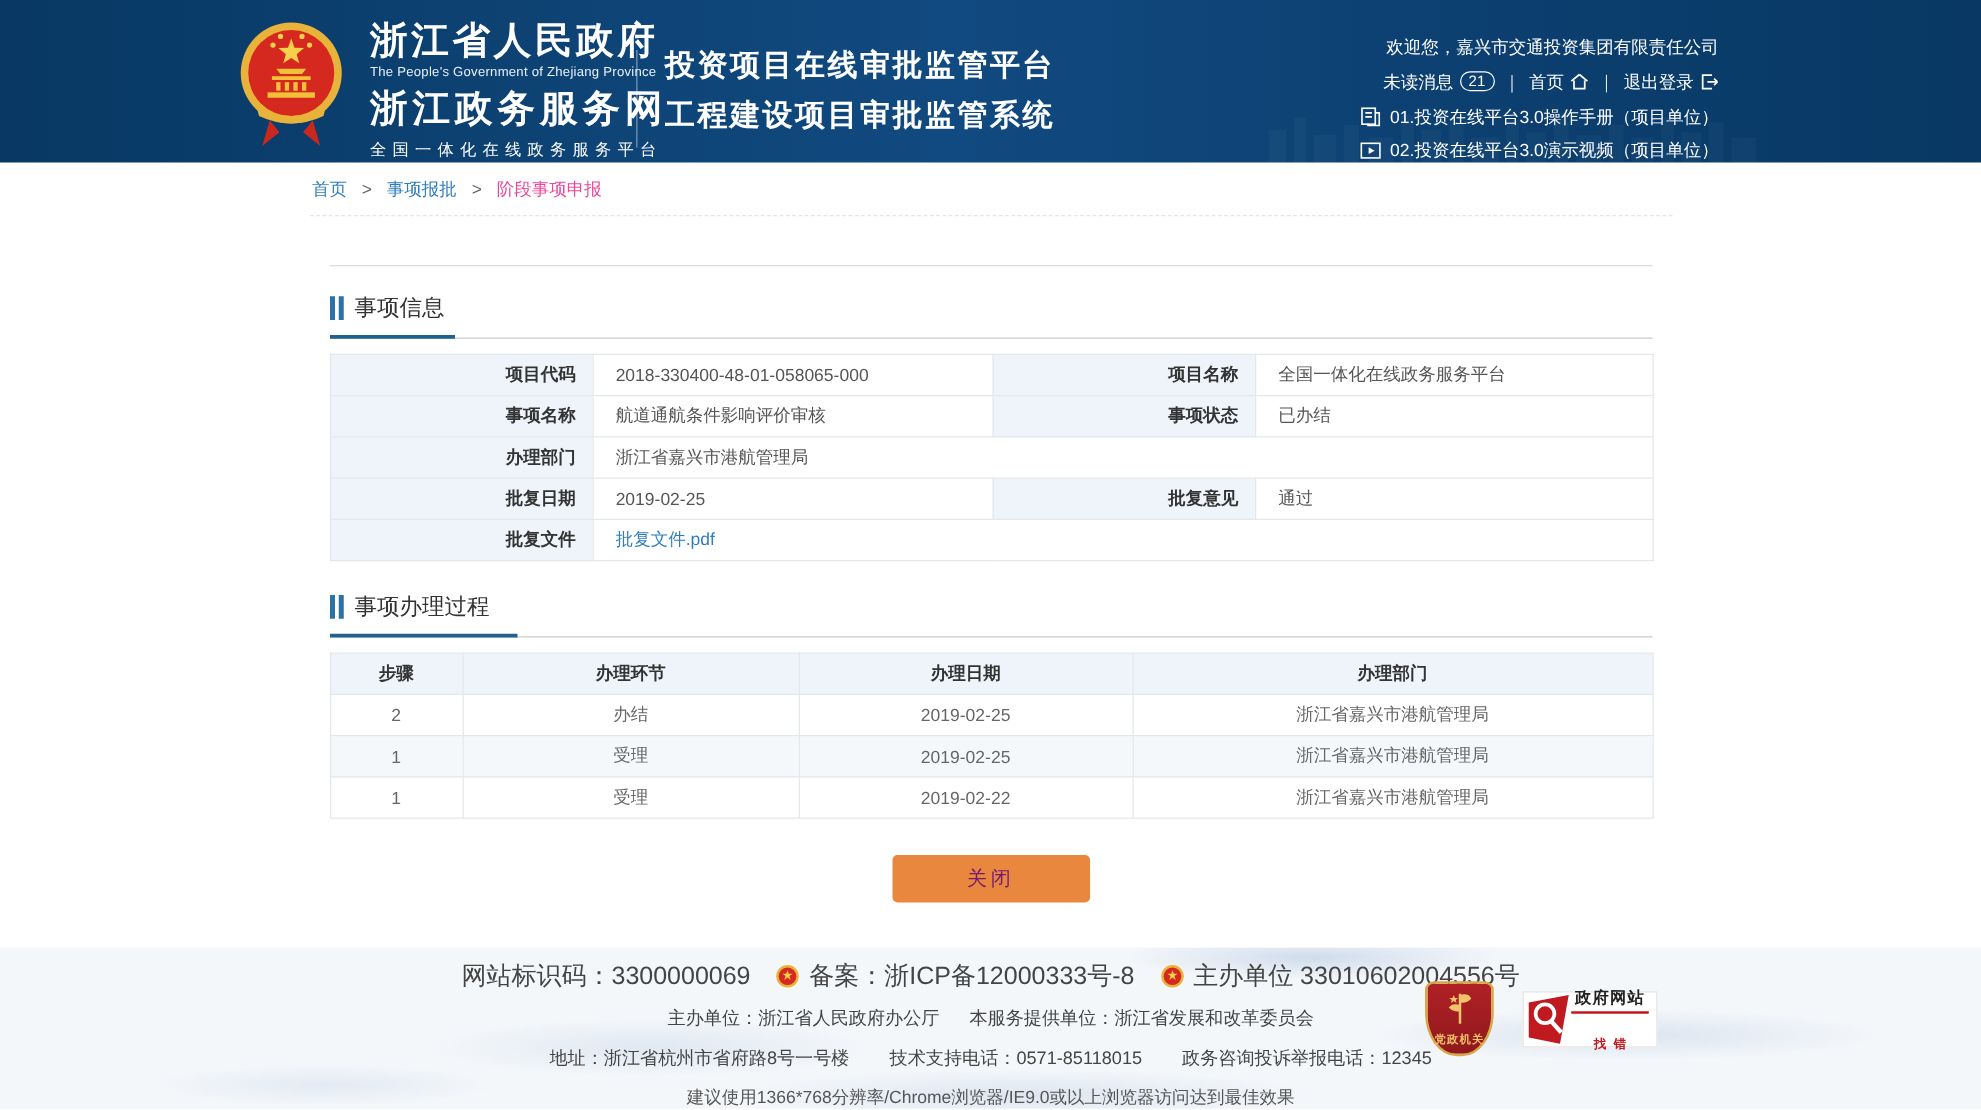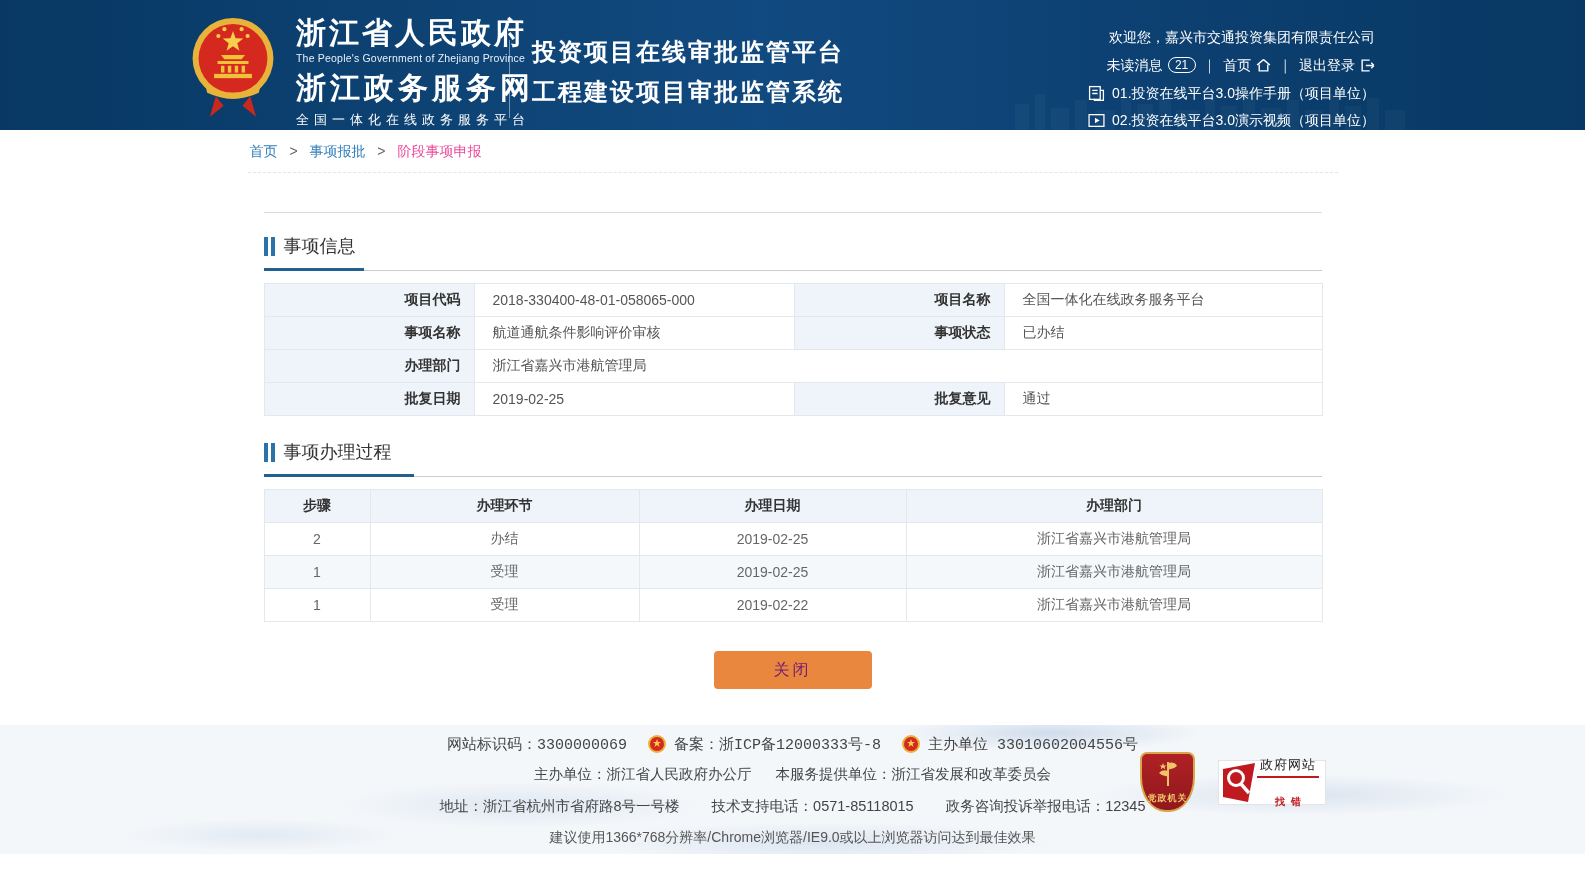--- a/index.html
+++ b/index.html
@@ -62,39 +62,39 @@
   .footer { position:relative; margin-top:36px; height:129px; background:#f4f7fa; color:#444; overflow:hidden; }
   .footer-art { position:absolute; inset:0; pointer-events:none;
     background:
       radial-gradient(220px 26px at 1050px 8px, rgba(116,152,199,.28), transparent 70%),
       radial-gradient(300px 30px at 1300px 70px, rgba(116,152,199,.20), transparent 70%),
       radial-gradient(260px 34px at 520px 80px, rgba(116,152,199,.16), transparent 70%),
       radial-gradient(200px 24px at 260px 110px, rgba(116,152,199,.14), transparent 70%),
       radial-gradient(340px 30px at 820px 118px, rgba(116,152,199,.18), transparent 70%);
   }
   .f-line { position:relative; display:flex; justify-content:center; align-items:center; z-index:1; }
-  .f-line1 { padding-top:9px; gap:20px; font-size:15px;font-family:Liberation Mono, monospace; }
+  .f-line1 { padding-top:9px; gap:20px; font-size:20px; }
   .f-line1 .f-item { display:inline-flex; align-items:center; gap:7px; }
   .f-line2 { margin-top:11px; gap:24px; font-size:14.5px; }
   .f-line3 { margin-top:13px; gap:32px; font-size:14.5px; }
   .f-line4 { margin-top:13px; font-size:14px; color:#555; }
   .mini-emblem { width:20px; height:20px; }
 
   .party-badge { position:absolute; left:1140px; top:27px; width:55px; height:60px; z-index:2;
     background:linear-gradient(180deg,#b02125,#8f181c); border:2px solid #d9a64a;
     border-radius:7px 7px 46% 46% / 7px 7px 58% 58%;
     display:flex; flex-direction:column; align-items:center; justify-content:flex-end; cursor:pointer; }
   .party-glyph { width:22px; height:30px; margin-bottom:2px; }
   .party-label { color:#f0c26a; font-size:9px; letter-spacing:1px; padding-bottom:5px; font-weight:bold; }
 
   .find-error-badge { position:absolute; left:1218px; top:35px; width:108px; height:45px; z-index:2;
     background:#fff; border:1px solid #e4e4e4; display:flex; align-items:center; cursor:pointer; }
   .fe-logo { width:36px; height:41px; margin-left:2px; }
   .fe-text { flex:1; padding-right:6px; }
-  .fe-line1 { font-size:13px; color:#222; font-weight:normal; letter-spacing:1px; text-align:center; border-bottom:2px solid #c0191f; padding-bottom:2px; }
+  .fe-line1 { font-size:13px; color:#222; font-weight:bold; letter-spacing:1px; text-align:center; border-bottom:2px solid #c0191f; padding-bottom:2px; }
   .fe-line2 { font-size:10px; color:#c0191f; font-weight:bold; letter-spacing:6px; text-align:center; margin-top:17px; text-indent:6px; }
 </style>
 </head>
 <body>
 
 <div class="header">
   <svg class="emblem" viewBox="0 0 100 124">
     <polygon points="30,96 23,120 39,107" fill="#c8281e"></polygon>
     <polygon points="70,96 77,120 61,107" fill="#c8281e"></polygon>
     <circle cx="50" cy="52" r="47" fill="#e8b33a"></circle>
@@ -239,20 +239,26 @@
     <tr>
       <td class="lbl">办理部门</td>
       <td class="val" colspan="3">浙江省嘉兴市港航管理局</td>
     </tr>
     <tr>
       <td class="lbl">批复日期</td>
       <td class="val">2019-02-25</td>
       <td class="lbl">批复意见</td>
       <td class="val">通过</td>
     </tr>
+    <tr>
+      <td class="lbl">批复文件</td>
+      <td class="val" colspan="3">
+        <a class="pdf-link">批复文件.pdf</a>
+      </td>
+    </tr>
   </tbody>
     </table>
 
   <div class="section-head" style="padding-top:24px;">
     <span class="bars">
         <i></i>
         <i></i>
       </span>
     <h2 class="section-title">事项办理过程</h2>
   </div>

